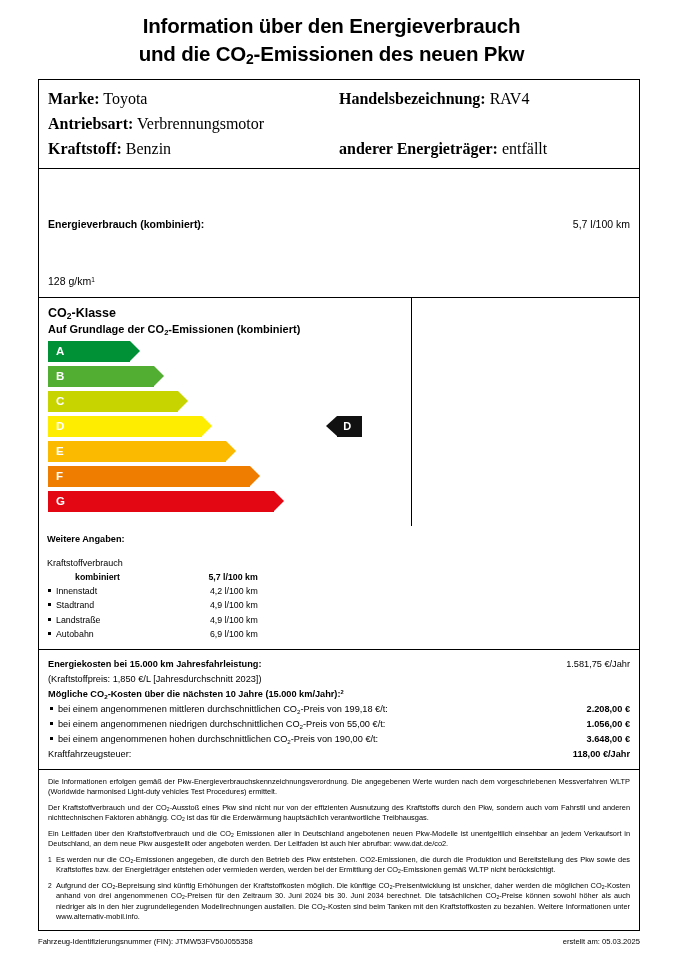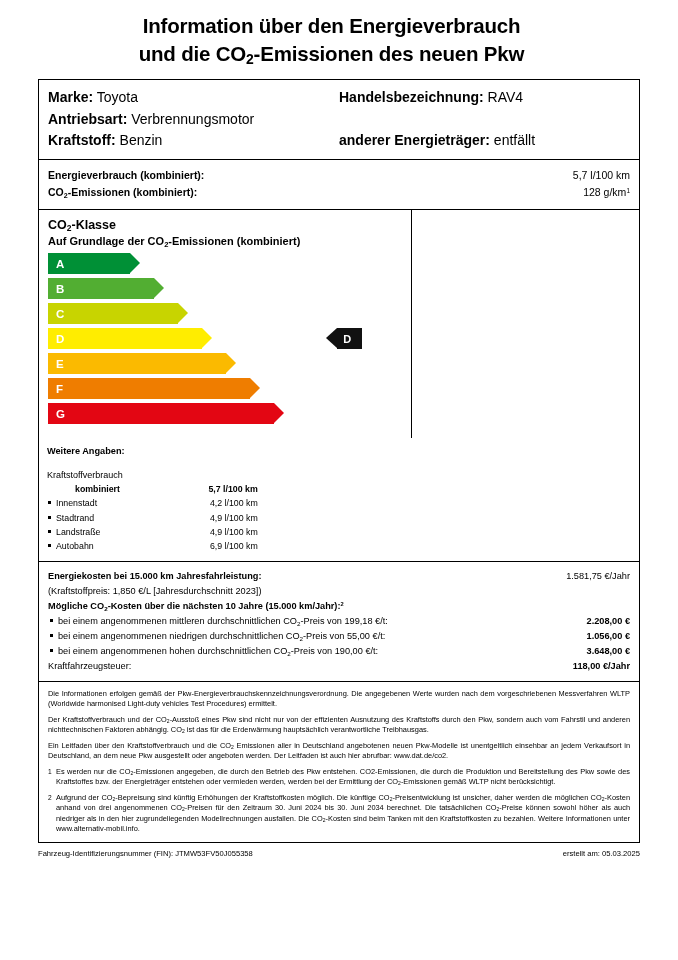--- a/index.html
+++ b/index.html
@@ -43,31 +43,32 @@
   }
   .sect {
     border-bottom: 1.3px solid #000;
     padding: 7px 9px 7px 9px;
     box-sizing: border-box;
   }
   .sect:last-child { border-bottom: none; }
 
   
   .ident {
-    font-size: 14px;
+    font-size: 16px;
     line-height: 1.55;
+    font-family: Liberation Serif, serif;
   }
   .ident .row { display: flex; }
   .ident .col-l { width: 50%; }
   .ident .col-r { width: 50%; }
   .b { font-weight: bold; }
 
   
   .cons { font-size: 10.5px; line-height: 1.6; }
-  .cons .row { display: flex; justify-content: space-between; }
+  .cons .row { display: flex; justify-content: space-between; margin-top: 40px; }
 
   
   .classblock { display: flex; padding: 0; flex-direction: column; }
   .class-left {
     width: 62.2%;
     box-sizing: border-box;
     padding: 8px 9px 10px 9px;
     border-right: 1.3px solid #000;
     position: relative;
   }
@@ -210,21 +211,20 @@
         <div class="col-r"><span class="b">anderer Energieträger:</span> <span>entfällt</span></div>
       </div>
     </div>
 
     <div class="sect cons">
       <div class="row">
         <div class="b">Energieverbrauch (kombiniert):</div>
         <div>5,7 l/100 km</div>
       </div>
       <div class="row">
-        <div class="b"><span>CO</span><sub>2</sub><span>-Emissionen (kombiniert):</span></div>
         <div><span>128 g/km</span><sup>1</sup></div>
       </div>
     </div>
 
     <div class="sect classblock">
       <div class="class-left">
         <div class="class-title"><span>CO</span><sub>2</sub><span>-Klasse</span></div>
         <div class="class-sub"><span>Auf Grundlage der CO</span><sub>2</sub><span>-Emissionen (kombiniert)</span></div>
         <div class="bars">
 

